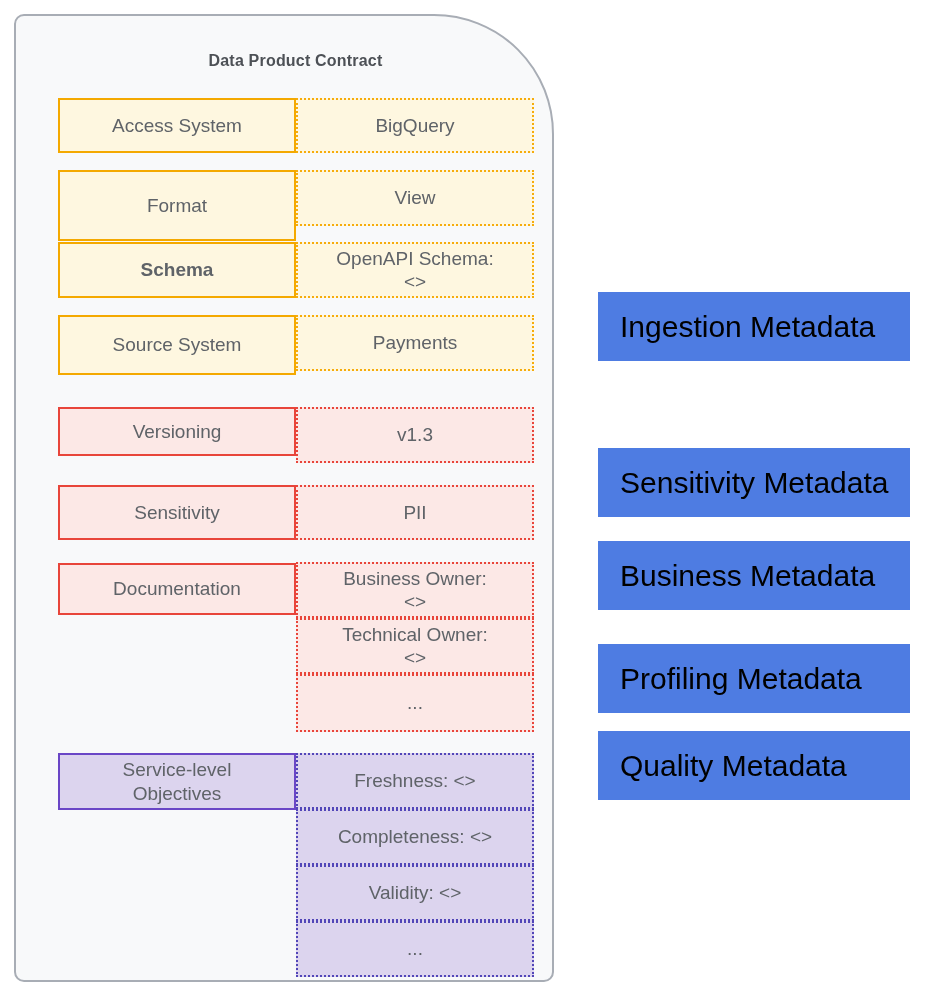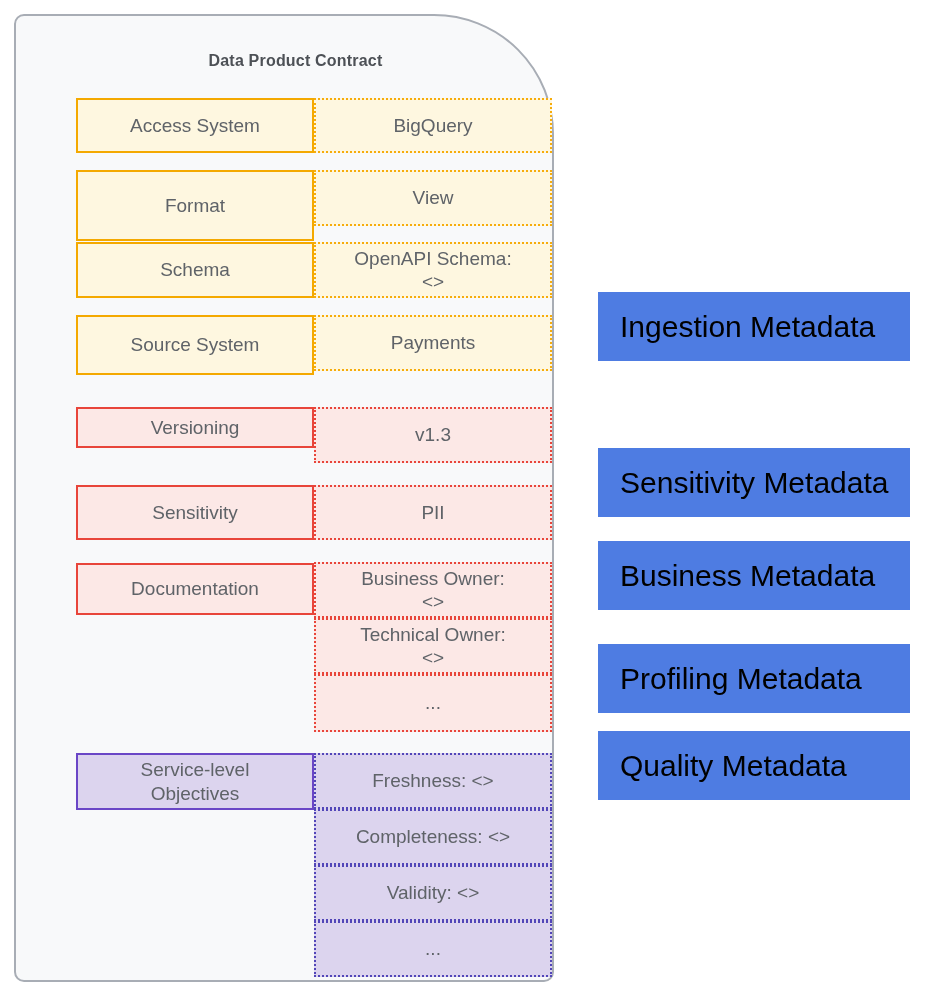--- a/index.html
+++ b/index.html
@@ -41,21 +41,20 @@
     position: absolute;
     box-sizing: border-box;
     display: flex;
     align-items: center;
     justify-content: center;
     text-align: center;
     font-size: 19px;
     line-height: 1.22;
     color: #5f6368;
     white-space: pre-line;
-    margin-left: 18px;
   }
   .lbl { left: 42px;  width: 238px; }
   .val { left: 280px; width: 238px; }
   
   .y-solid  { background: #fef7e0; border: 2px solid  #f4a900; }
   .y-dotted { background: #fef7e0; border: 2px dotted #f6ac0c; }
   
   .r-solid  { background: #fce8e6; border: 2px solid  #e8453a; }
   .r-dotted { background: #fce8e6; border: 2px dotted #e8453a; }
   
@@ -83,28 +82,28 @@
 
   <div class="contract-panel">
     <div class="panel-title">Data Product Contract</div>
 
     <div class="box lbl y-solid" style="top:82px;height:55px;">Access System</div>
     <div class="box val y-dotted" style="top:82px;height:55px;">BigQuery</div>
 
     <div class="box lbl y-solid" style="top:154px;height:71px;">Format</div>
     <div class="box val y-dotted" style="top:154px;height:56px;">View</div>
 
-    <div class="box lbl y-solid" style="top:226px;height:56px;">Schema</div>
+    <div class="box lbl y-solid" style="top:226px;height:56px;font-weight:bold;">Schema</div>
     <div class="box val y-dotted" style="top:226px;height:56px;">OpenAPI Schema:
 &lt;&gt;</div>
 
     <div class="box lbl y-solid" style="top:299px;height:60px;">Source System</div>
     <div class="box val y-dotted" style="top:299px;height:56px;">Payments</div>
 
-    <div class="box lbl r-solid" style="top:391px;height:41px;">Versioning</div>
+    <div class="box lbl r-solid" style="top:391px;height:49px;">Versioning</div>
     <div class="box val r-dotted" style="top:391px;height:56px;">v1.3</div>
 
     <div class="box lbl r-solid" style="top:469px;height:55px;">Sensitivity</div>
     <div class="box val r-dotted" style="top:469px;height:55px;">PII</div>
 
     <div class="box lbl r-solid" style="top:547px;height:52px;">Documentation</div>
     <div class="box val r-dotted" style="top:546px;height:56px;">Business Owner:
 &lt;&gt;</div>
     <div class="box val r-dotted" style="top:602px;height:56px;">Technical Owner:
 &lt;&gt;</div>

